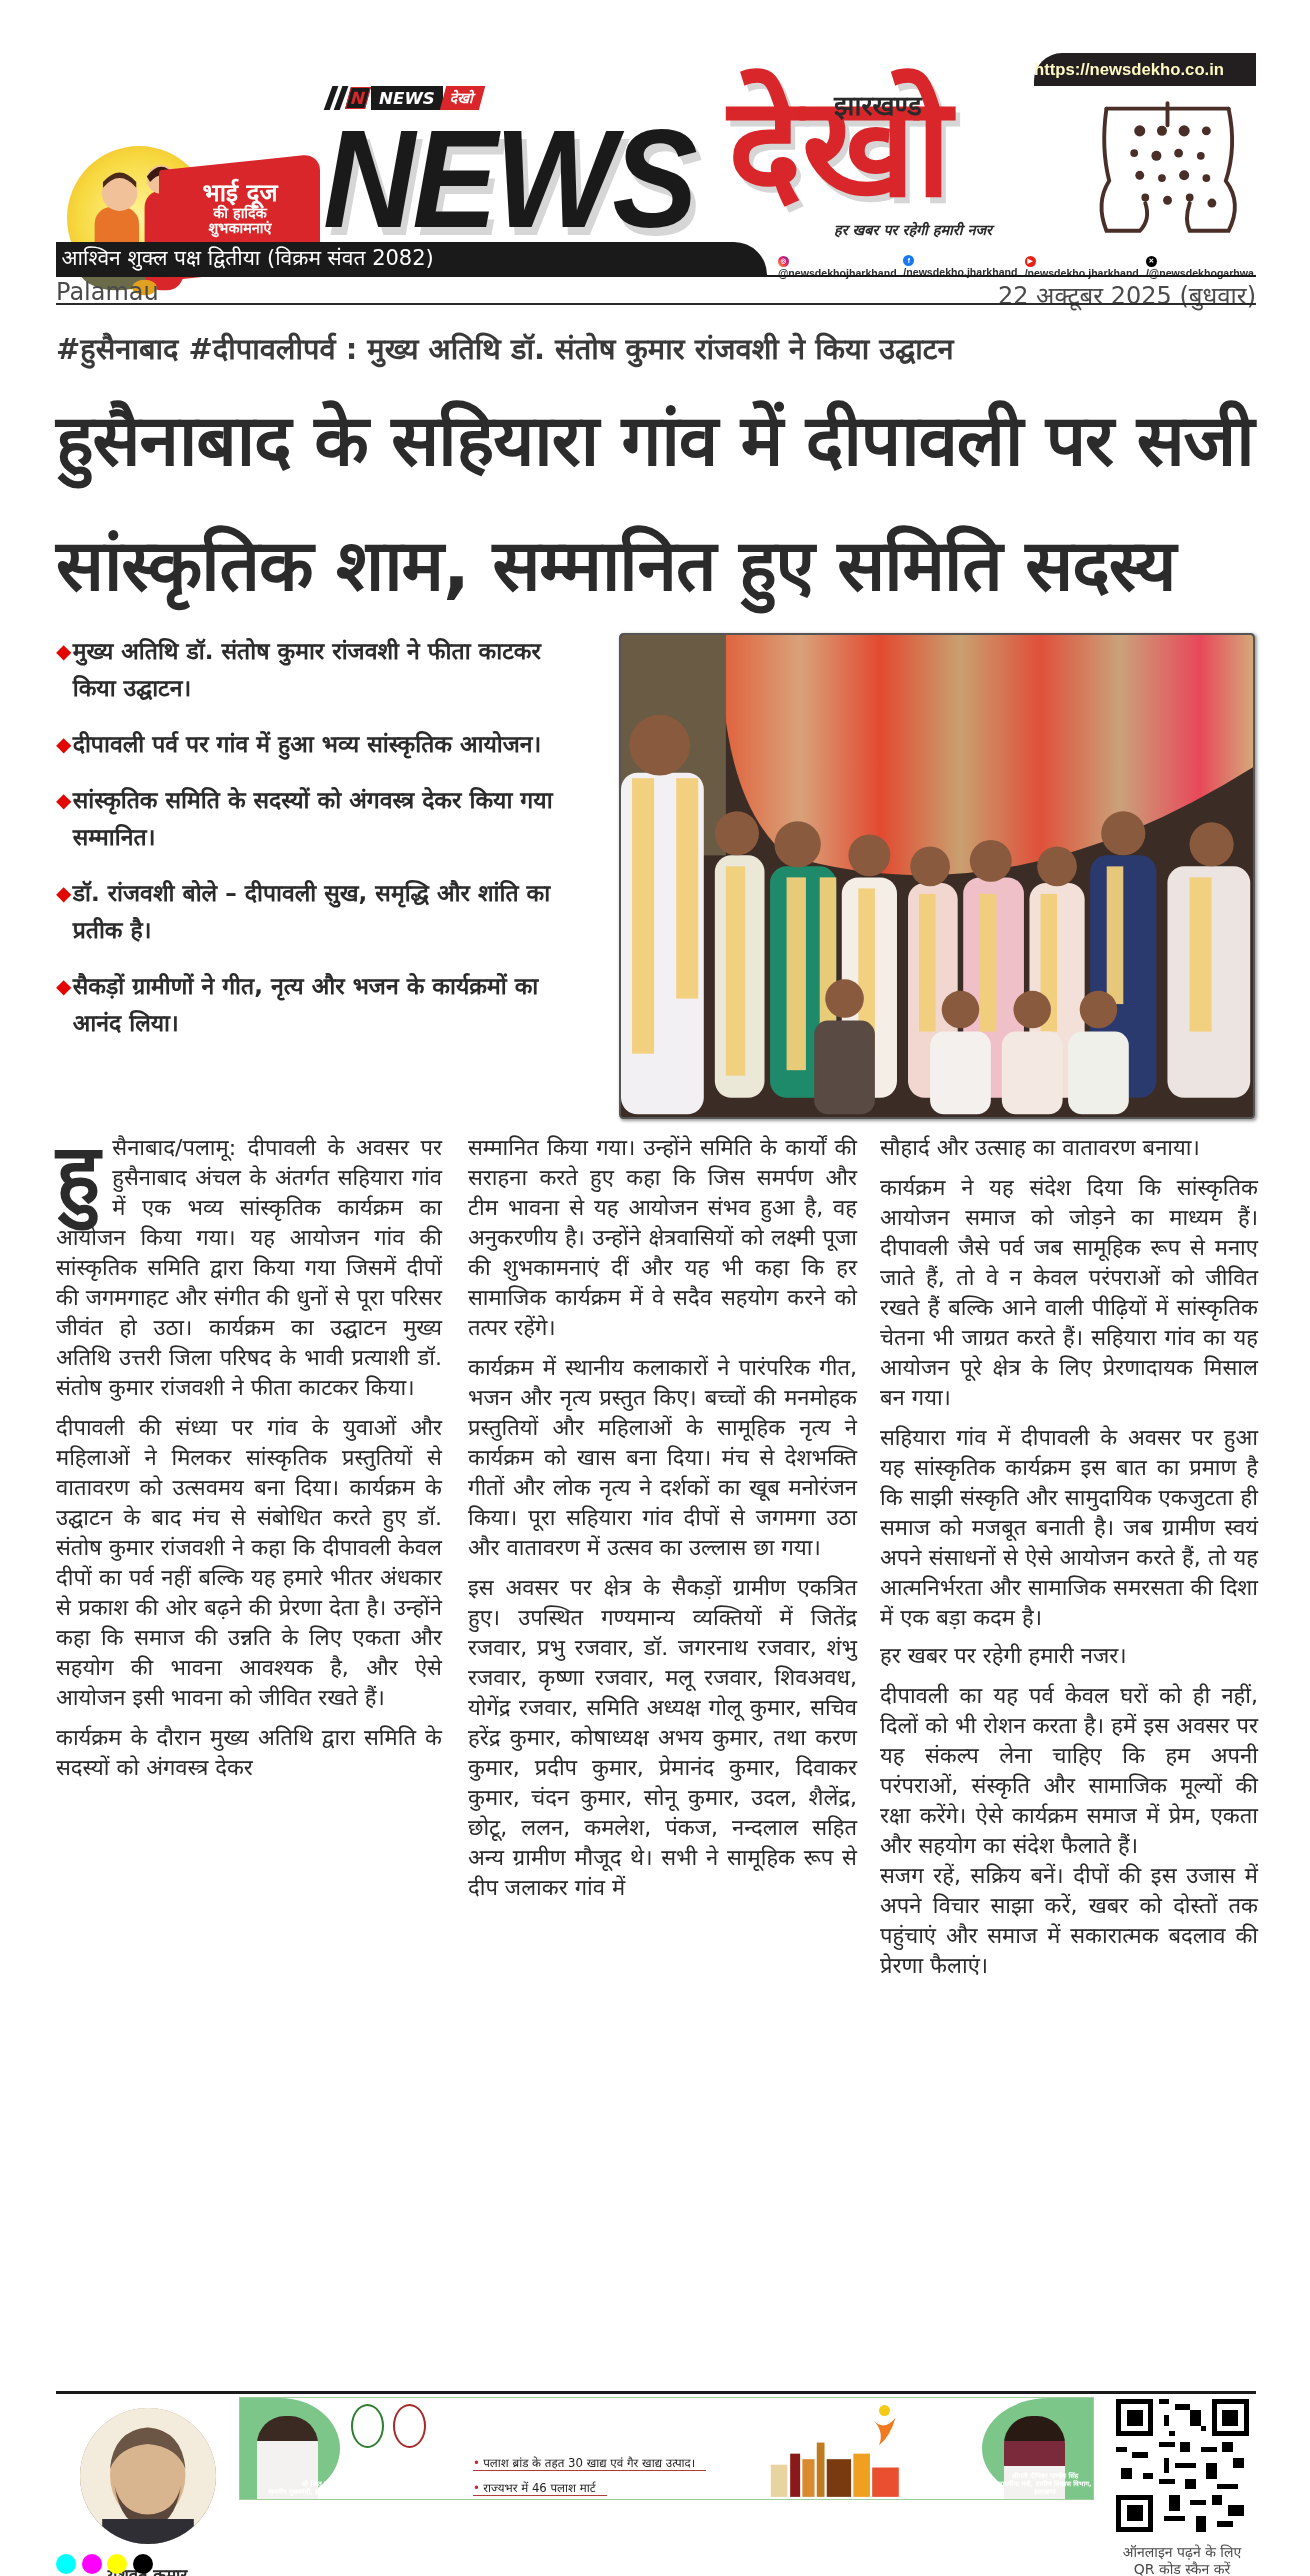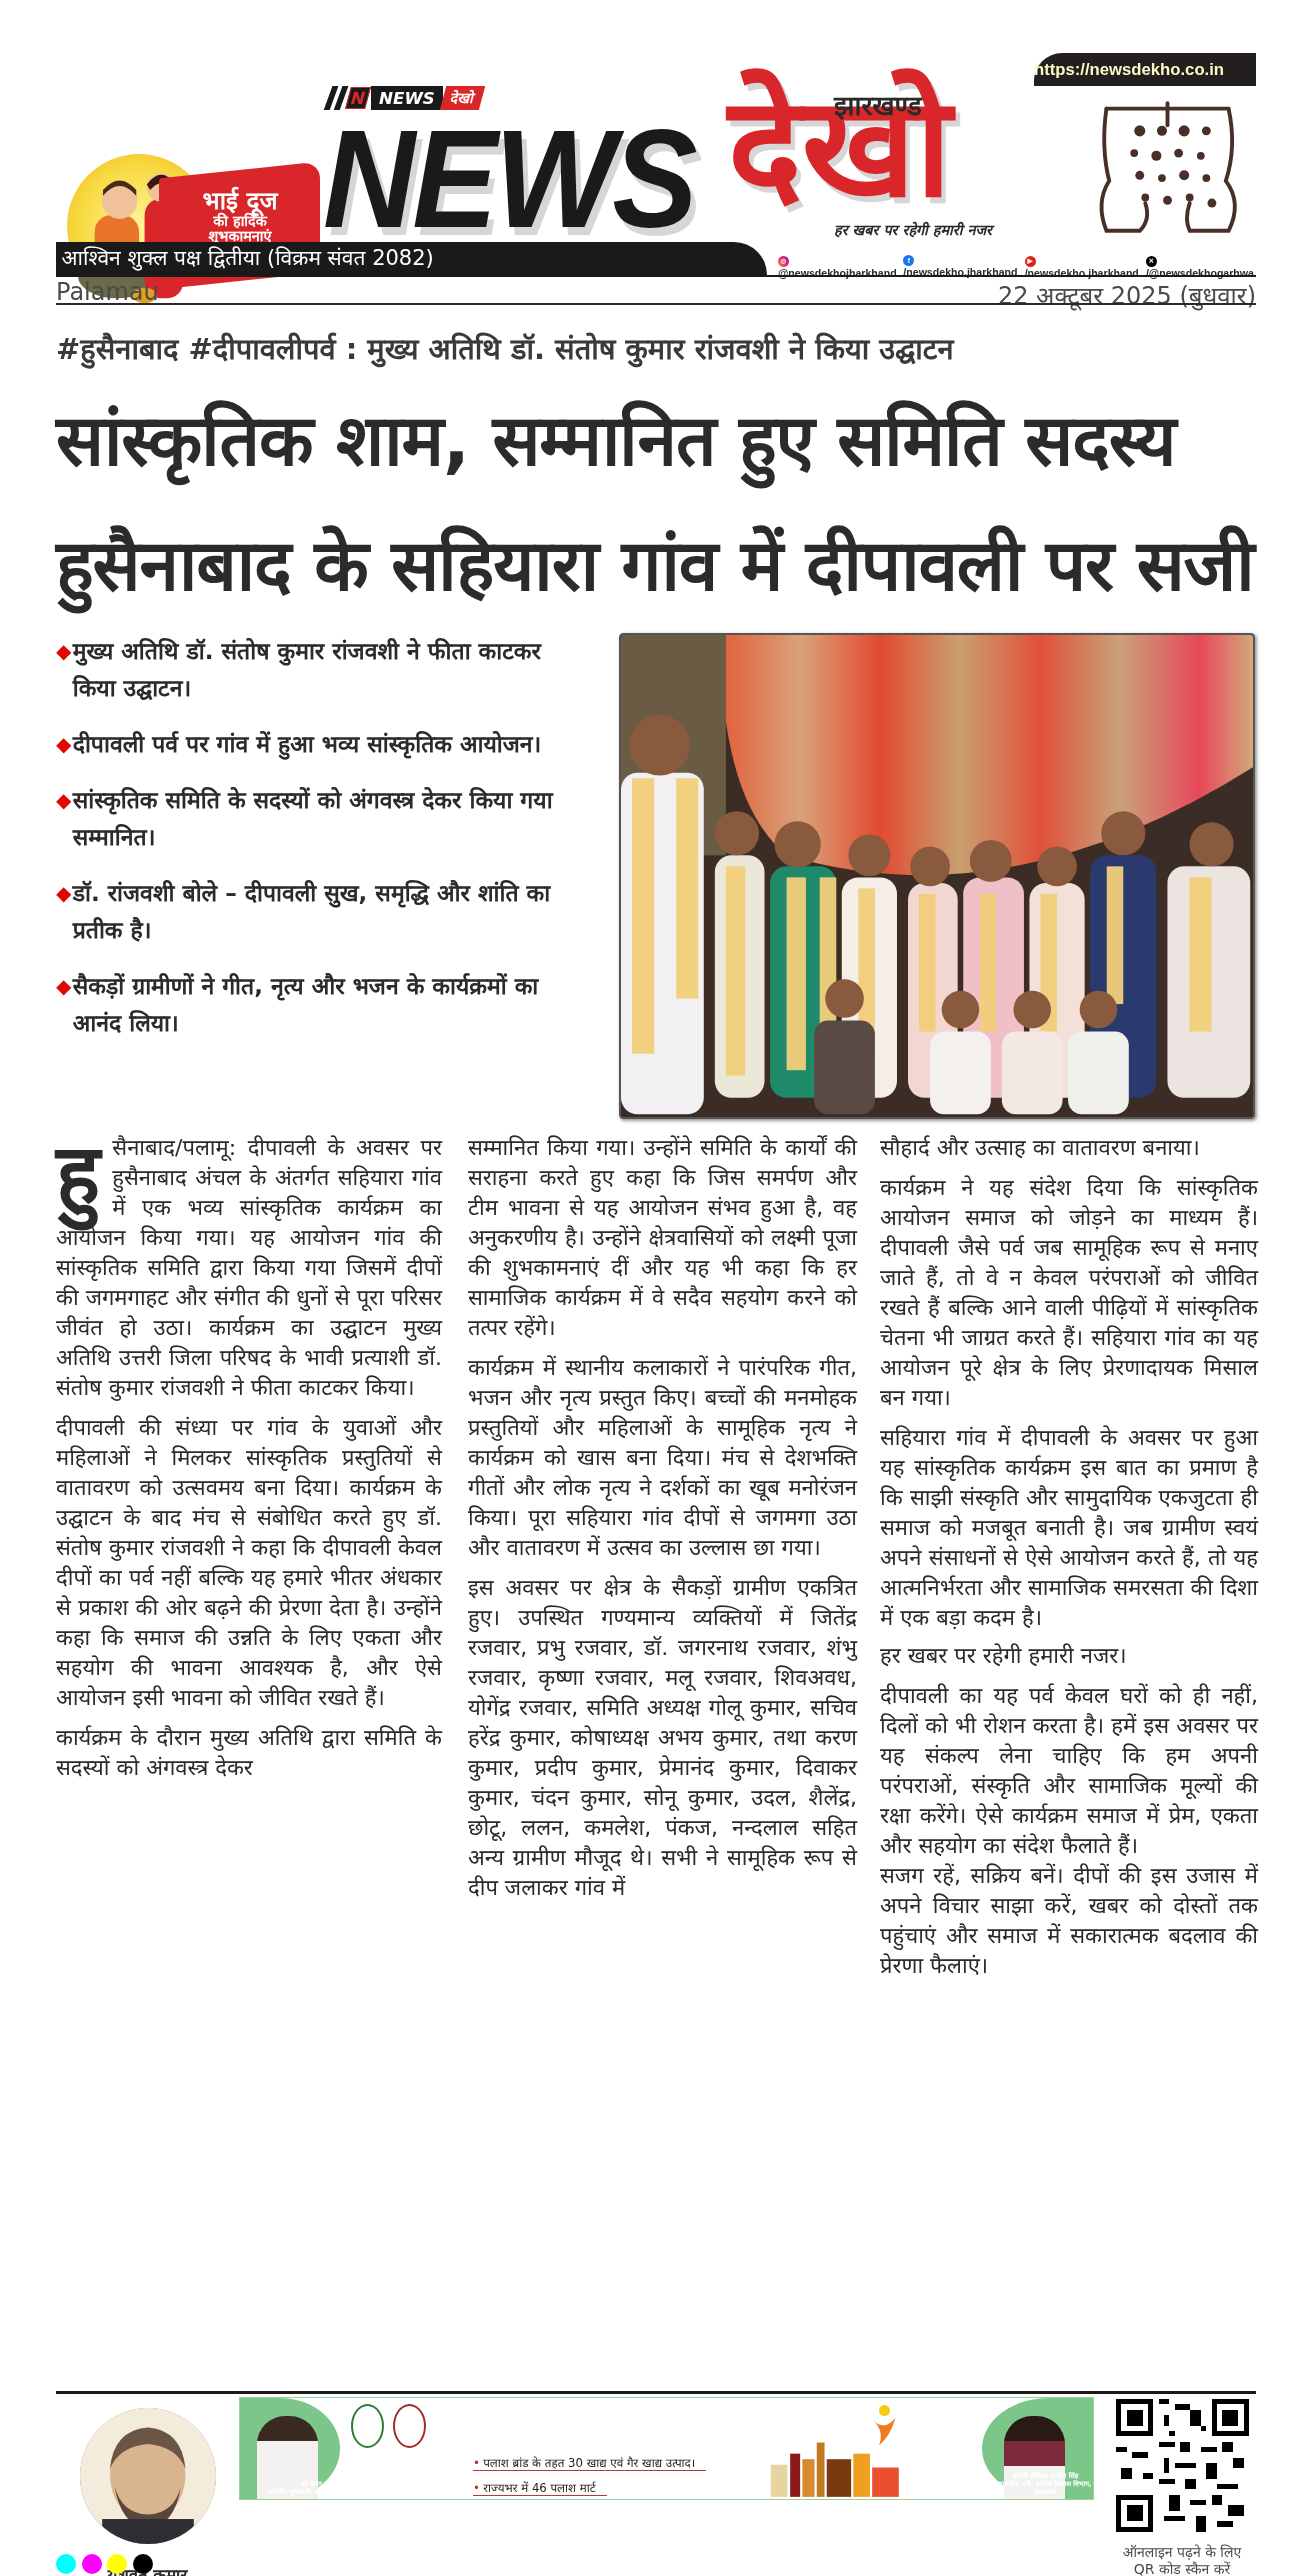--- a/index.html
+++ b/index.html
@@ -1,21 +1,21 @@
 <!DOCTYPE html>
 <html style="font-size:9px"><head>
 <meta charset="utf-8">
 <style>
   * { box-sizing: border-box; margin: 0; padding: 0; }
   html, body { width: 1311px; height: 2576px; background: #ffffff; overflow: hidden; }
   body { font-family: "DejaVu Sans", sans-serif; color: #2b2b2b; position: relative; }
 
   
   .masthead { position: absolute; left: 56px; top: 53px; width: 1200px; height: 222px; }
-  .festive { position: absolute; left: 0; top: 84px; width: 272px; height: 167px; }
+  .festive { position: absolute; left: 0; top: 76px; width: 272px; height: 167px; }
   .festive .sun { position: absolute; left: 11px; top: 16.7px; width: 144px; height: 144px; border-radius: 50%; background: radial-gradient(circle at 50% 50%, #fff59a 0%, #f7d940 60%, #f0b020 100%); }
   .festive .figures { position: absolute; left: 22px; top: 28px; width: 111px; height: 139px; }
   .festive .brush { position: absolute; left: 103px; top: 33px; width: 161px; height: 111px; background: #d8262a; transform: skewY(-6deg); border-radius: 3.3px 16.7px 3.3px 16.7px; }
   .festive .fest-text { position: absolute; left: 106px; top: 51px; width: 156px; text-align: center; color: #fff; font-weight: bold; line-height: 1.05; }
   .fest-text .big { font-size: 24.4px; display: block; }
   .fest-text .small { font-size: 14.4px; display: block; }
 
   .logo-tagbar { position: absolute; left: 272px; top: 33px; height: 24.4px; display: flex; align-items: center; }
   .logo-tagbar .slash { width: 5.6px; height: 24.4px; background: #1a1a1a; transform: skewX(-20deg); margin-right: 4.4px; }
   .logo-tagbar .nbox { width: 20px; height: 22px; border: 1.7px solid #d8262a; background: #1a1a1a; color: #d8262a; font-weight: bold; font-size: 16.7px; display: flex; align-items: center; justify-content: center; transform: skewX(-15deg); margin-right: 3.3px; }
@@ -171,22 +171,22 @@
 <div class="mast-rule"></div>
 
 <div class="meta-row">
   <span>Palamau</span>
   <span>22 अक्टूबर 2025 (बुधवार)</span>
 </div>
 <div class="meta-rule"></div>
 
 <div class="kicker">#हुसैनाबाद #दीपावलीपर्व : मुख्य अतिथि डॉ. संतोष कुमार रांजवशी ने किया उद्घाटन</div>
 <div class="headline">
+  <div>हुसैनाबाद के सहियारा गांव में दीपावली पर सजी</div>
   <div>सांस्कृतिक शाम, सम्मानित हुए समिति सदस्य</div>
-  <div>हुसैनाबाद के सहियारा गांव में दीपावली पर सजी</div>
 </div>
 
 <div class="highlights">
   <div class="hl-item">
       <span class="diamond">◆</span>
       <span class="txt">मुख्य अतिथि डॉ. संतोष कुमार रांजवशी ने फीता काटकर किया उद्घाटन।</span>
     </div>
   <div class="hl-item">
       <span class="diamond">◆</span>
       <span class="txt">दीपावली पर्व पर गांव में हुआ भव्य सांस्कृतिक आयोजन।</span>

